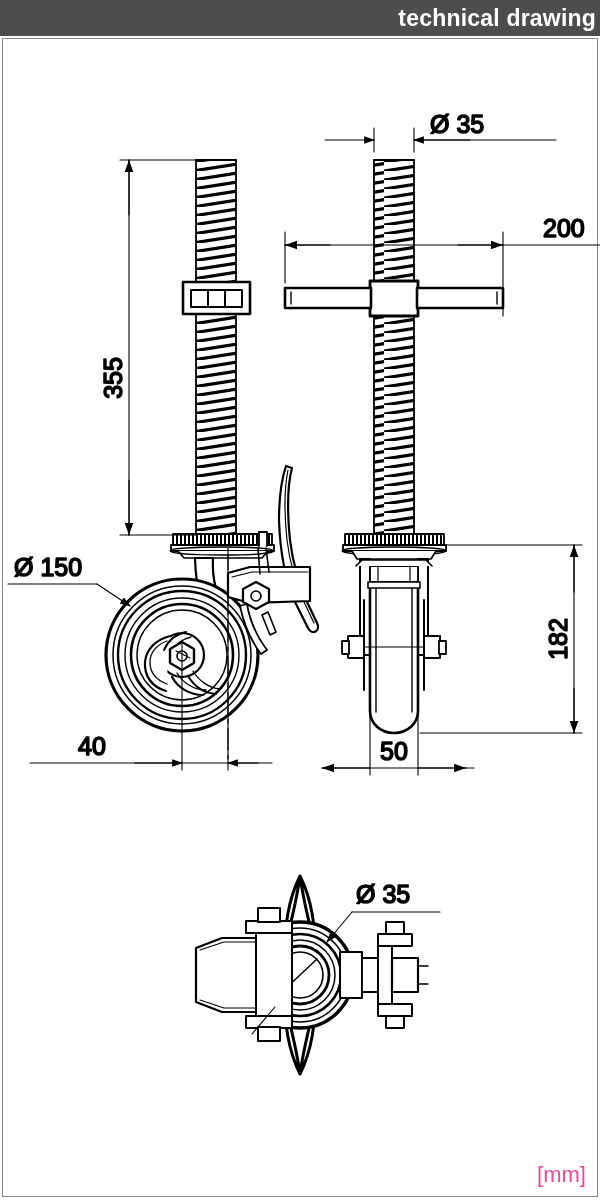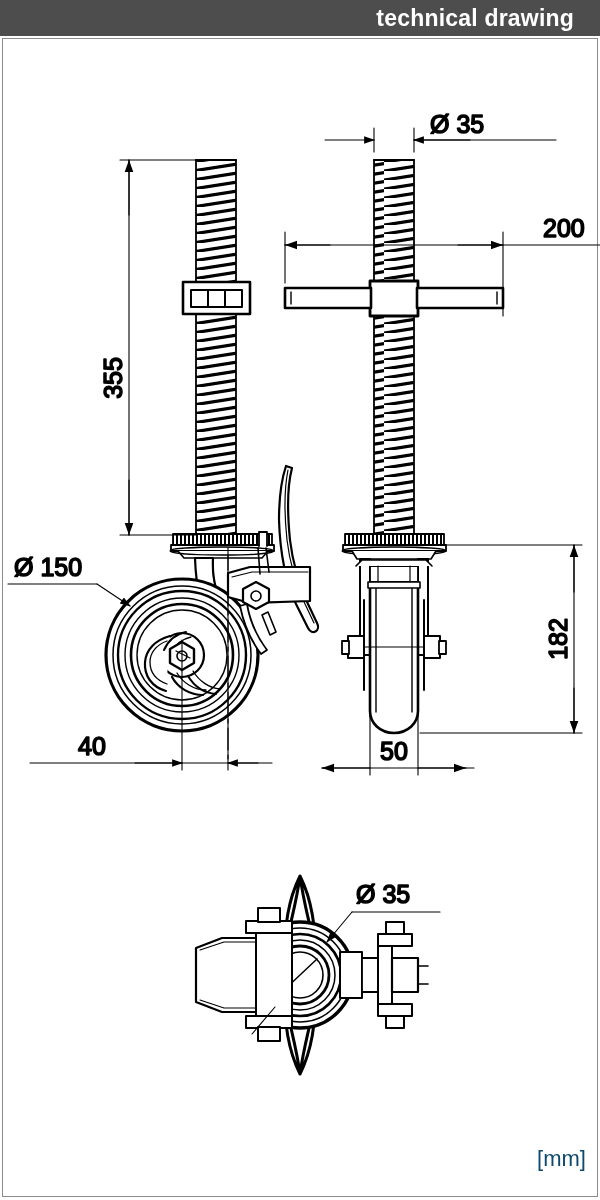--- a/index.html
+++ b/index.html
@@ -1,23 +1,23 @@
 <!DOCTYPE html>
 <html><head>
 <meta charset="utf-8">
 <style>
   html,body{margin:0;padding:0;background:#fff;}
   body{width:600px;height:1200px;font-family:"Liberation Sans",sans-serif;}
   #page{position:relative;width:600px;height:1200px;overflow:hidden;background:#fff;}
   #header-bar{position:absolute;left:0;top:0;width:600px;height:36px;background:#4d4d4d;
-      display:flex;align-items:center;justify-content:flex-end;box-sizing:border-box;padding-right:26px;}
+      display:flex;align-items:center;justify-content:flex-end;box-sizing:border-box;padding-right:4px;}
   #header-title{color:#ffffff;font-size:23px;font-weight:bold;letter-spacing:.2px;line-height:1;}
   #frame{position:absolute;left:2px;top:38px;width:596px;height:1159px;border:1px solid #8c8c8c;box-sizing:border-box;background:#fff;}
   #drawing{position:absolute;left:0;top:0;width:600px;height:1200px;}
-  #unit-note{position:absolute;right:14px;bottom:28px;font-size:22px;color:#0c4a6e;}
+  #unit-note{position:absolute;right:14px;bottom:12px;font-size:22px;color:#ec4899;}
   svg text{font-family:"Liberation Sans",sans-serif;fill:#000;}
   .dimtxt{font-size:25px;}
 </style>
 </head>
 <body>
 
 <div id="page">
 
   <div id="header-bar">
     <span id="header-title">technical drawing</span>

